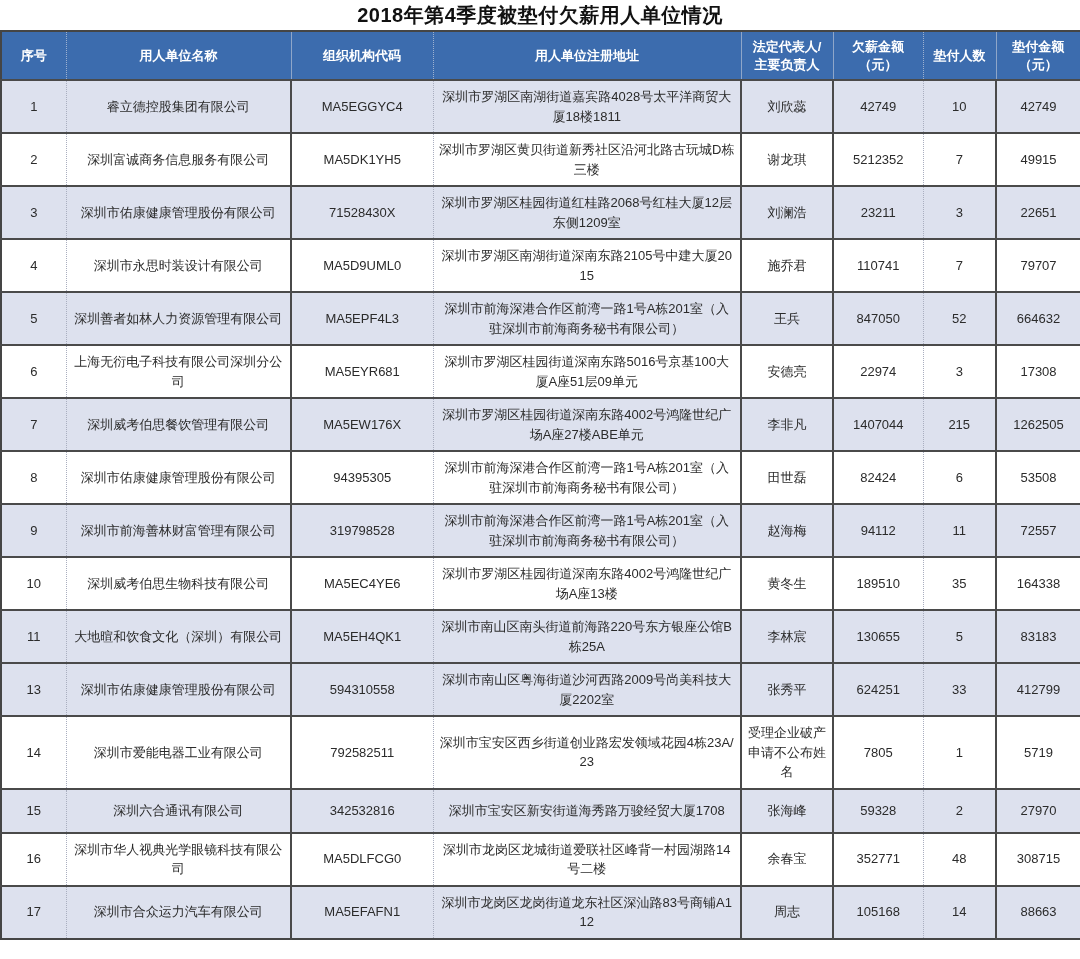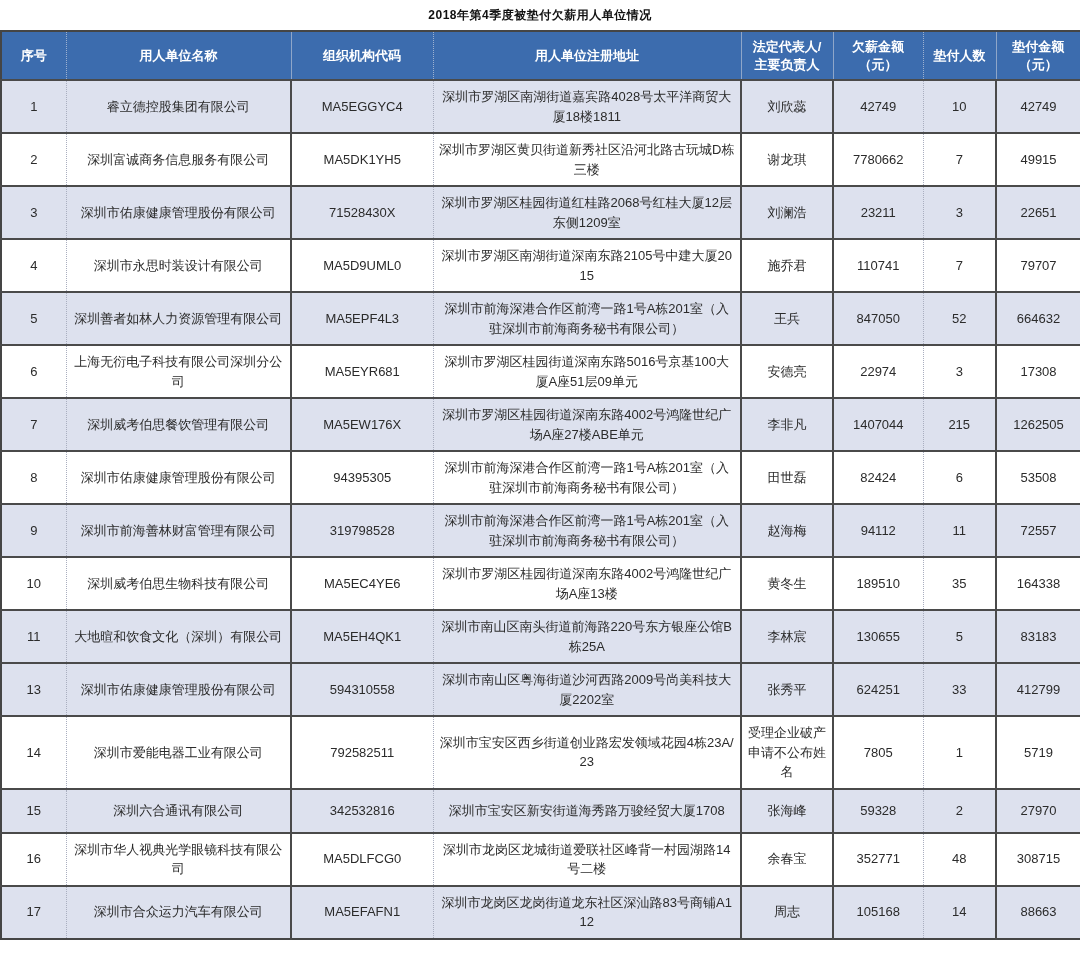--- a/index.html
+++ b/index.html
@@ -10,21 +10,21 @@
     color: #2b2b2b;
   }
   .page { width: 1080px; }
   .title-bar {
     height: 30px;
     display: flex;
     align-items: center;
     justify-content: center;
   }
   .title-bar h1 {
-    font-size: 12px;
+    font-size: 20px;
     font-weight: bold;
     color: #111;
     letter-spacing: 0.5px;
   }
   table.wage-table {
     width: 1080px;
     border-collapse: collapse;
     table-layout: fixed;
     border: 2px solid #454545;
   }
@@ -103,21 +103,21 @@
     <td class="bl-dot">10</td>
     <td class="bl-solid">42749</td>
   </tr>
 
   <tr>
     <td>2</td>
     <td class="bl-dot cell-name">深圳富诚商务信息服务有限公司</td>
     <td class="bl-solid">MA5DK1YH5</td>
     <td class="bl-dot">深圳市罗湖区黄贝街道新秀社区沿河北路古玩城D栋三楼</td>
     <td class="bl-solid">谢龙琪</td>
-    <td class="bl-solid">7780662</td>
+    <td class="bl-solid">5212352</td>
     <td class="bl-dot">7</td>
     <td class="bl-solid">49915</td>
   </tr>
 
   <tr class="odd">
     <td>3</td>
     <td class="bl-dot cell-name">深圳市佑康健康管理股份有限公司</td>
     <td class="bl-solid">71528430X</td>
     <td class="bl-dot">深圳市罗湖区桂园街道红桂路2068号红桂大厦12层东侧1209室</td>
     <td class="bl-solid">刘澜浩</td>

